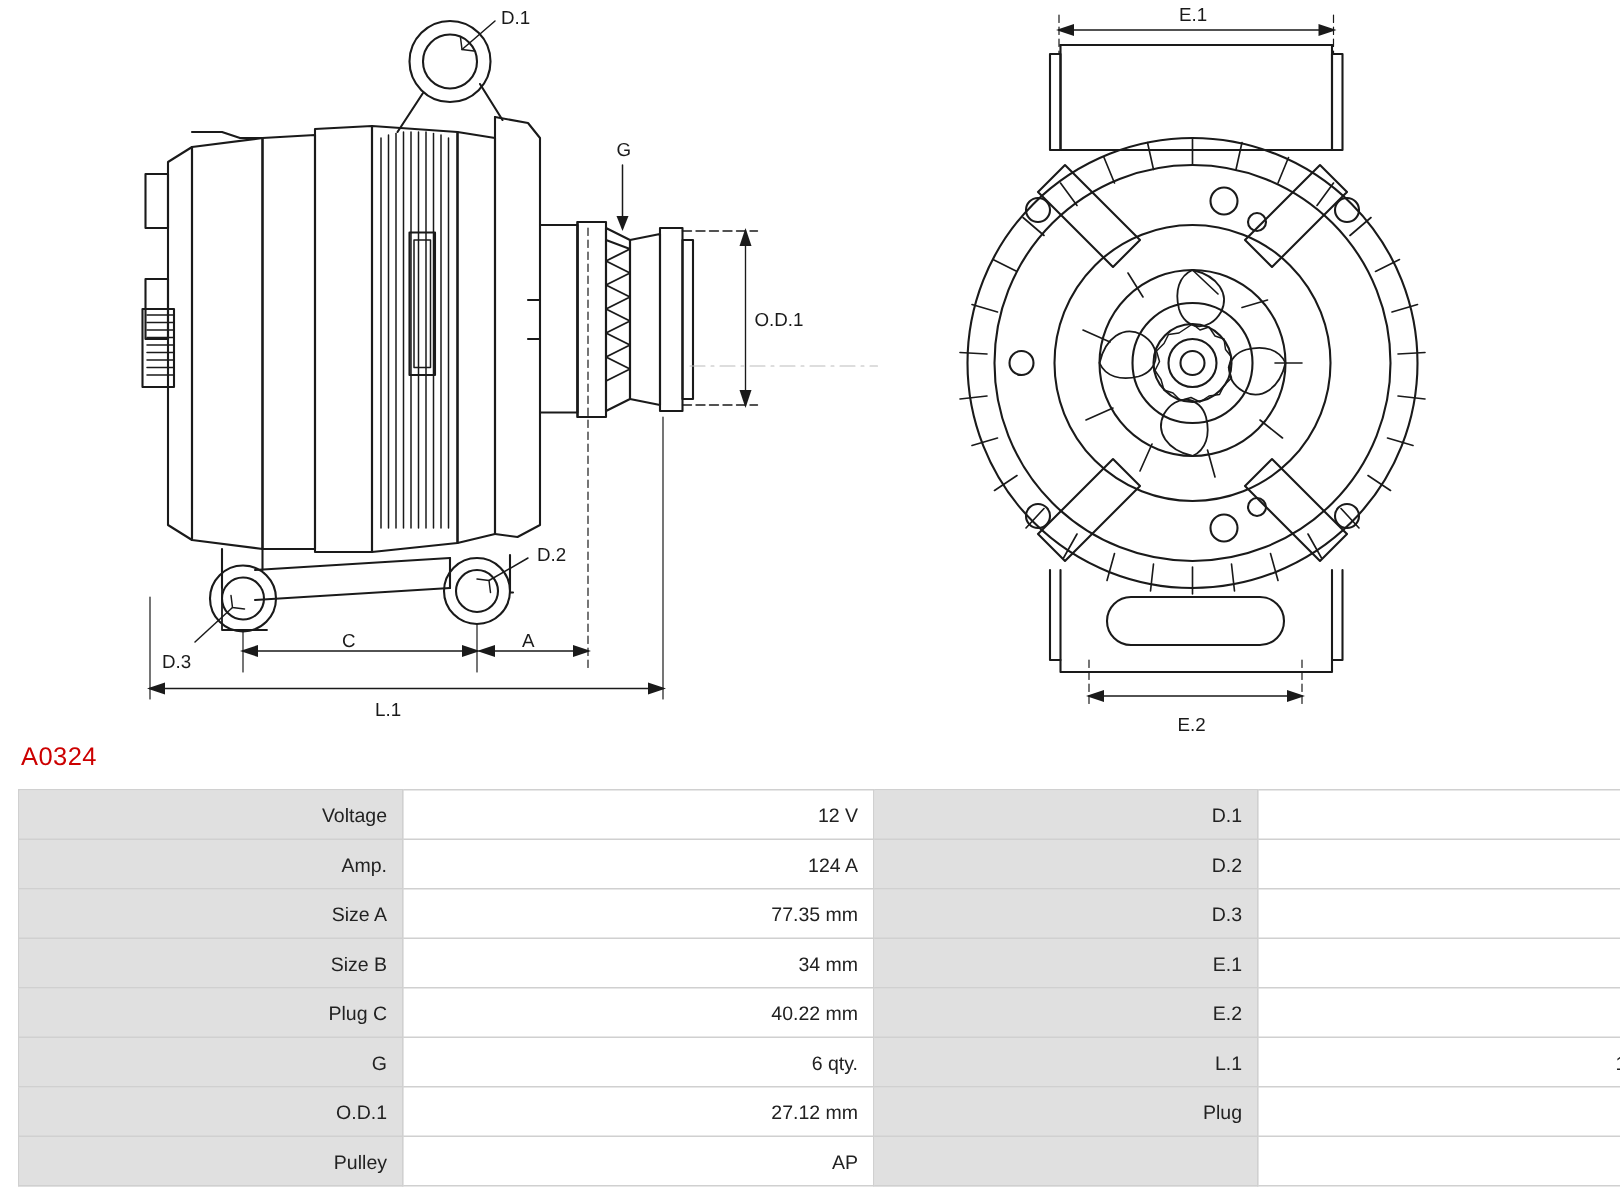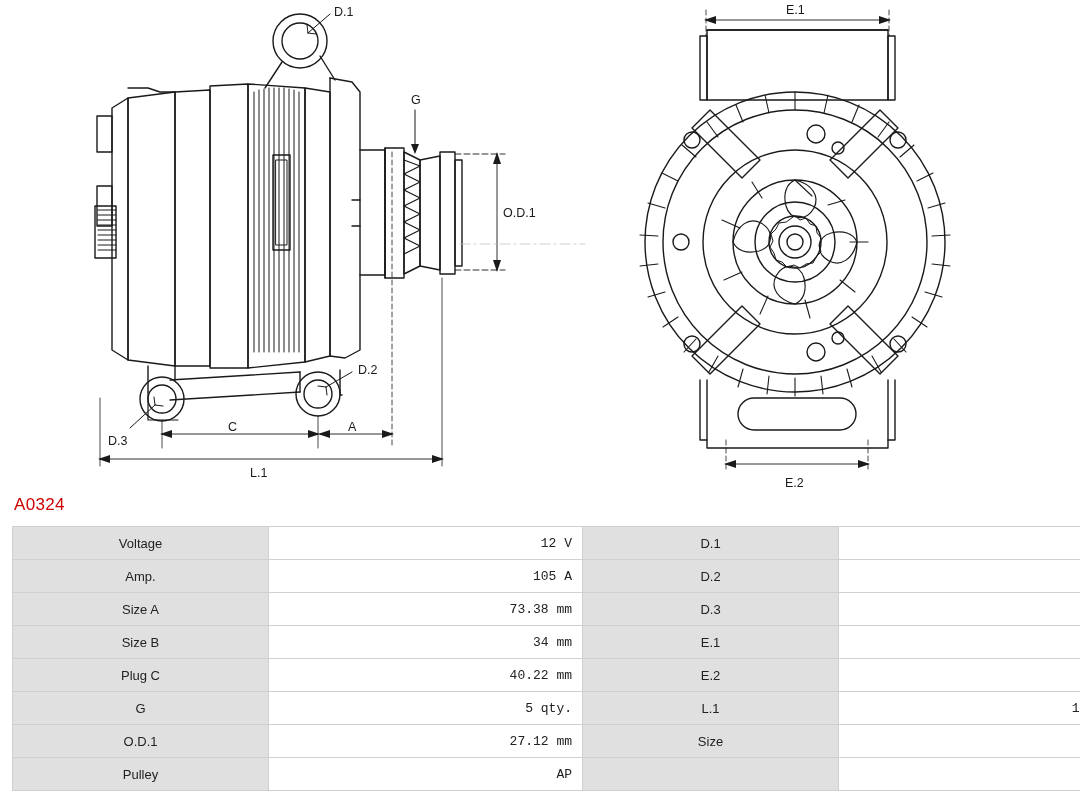--- a/index.html
+++ b/index.html
@@ -48,30 +48,29 @@
   }
   .spec-table td {
     border: 1px solid #d0d0d0;
     height: 32px;
     padding: 0 10px;
     font-size: 13px;
     vertical-align: middle;
   }
   .spec-table td.label {
     background: #e0e0e0;
-    text-align: center;
+    text-align: right;
     color: #222222;
     width: 235px;
   }
   .spec-table td.value {
     background: #ffffff;
     text-align: right;
     color: #222222;
     width: 293px;
-    font-family: Liberation Mono, monospace;
   }
   .spec-table td.empty-label {
     background: #e0e0e0;
     border: 1px solid #d0d0d0;
   }
   .spec-table td.empty-value {
     background: #ffffff;
   }
   text {
     font-family: "Liberation Sans", sans-serif;
@@ -271,52 +270,52 @@
   <table class="spec-table">
     <tbody>
       <tr>
         <td class="label">Voltage</td>
         <td class="value">12 V</td>
         <td class="label">D.1</td>
         <td class="value">10.50 mm</td>
       </tr>
       <tr>
         <td class="label">Amp.</td>
-        <td class="value">105 A</td>
+        <td class="value">124 A</td>
         <td class="label">D.2</td>
         <td class="value">11.00 mm</td>
       </tr>
       <tr>
         <td class="label">Size A</td>
-        <td class="value">73.38 mm</td>
+        <td class="value">77.35 mm</td>
         <td class="label">D.3</td>
         <td class="value">10.50 mm</td>
       </tr>
       <tr>
         <td class="label">Size B</td>
         <td class="value">34 mm</td>
         <td class="label">E.1</td>
         <td class="value">74.50 mm</td>
       </tr>
       <tr>
         <td class="label">Plug C</td>
         <td class="value">40.22 mm</td>
         <td class="label">E.2</td>
         <td class="value">30.00 mm</td>
       </tr>
       <tr>
         <td class="label">G</td>
-        <td class="value">5 qty.</td>
+        <td class="value">6 qty.</td>
         <td class="label">L.1</td>
         <td class="value">176.00 mm</td>
       </tr>
       <tr>
         <td class="label">O.D.1</td>
         <td class="value">27.12 mm</td>
-        <td class="label">Size</td>
+        <td class="label">Plug</td>
         <td class="value">PL_4306</td>
       </tr>
       <tr>
         <td class="label">Pulley</td>
         <td class="value">AP</td>
         <td class="empty-label"></td>
         <td class="empty-value"></td>
       </tr>
     </tbody>
   </table>

